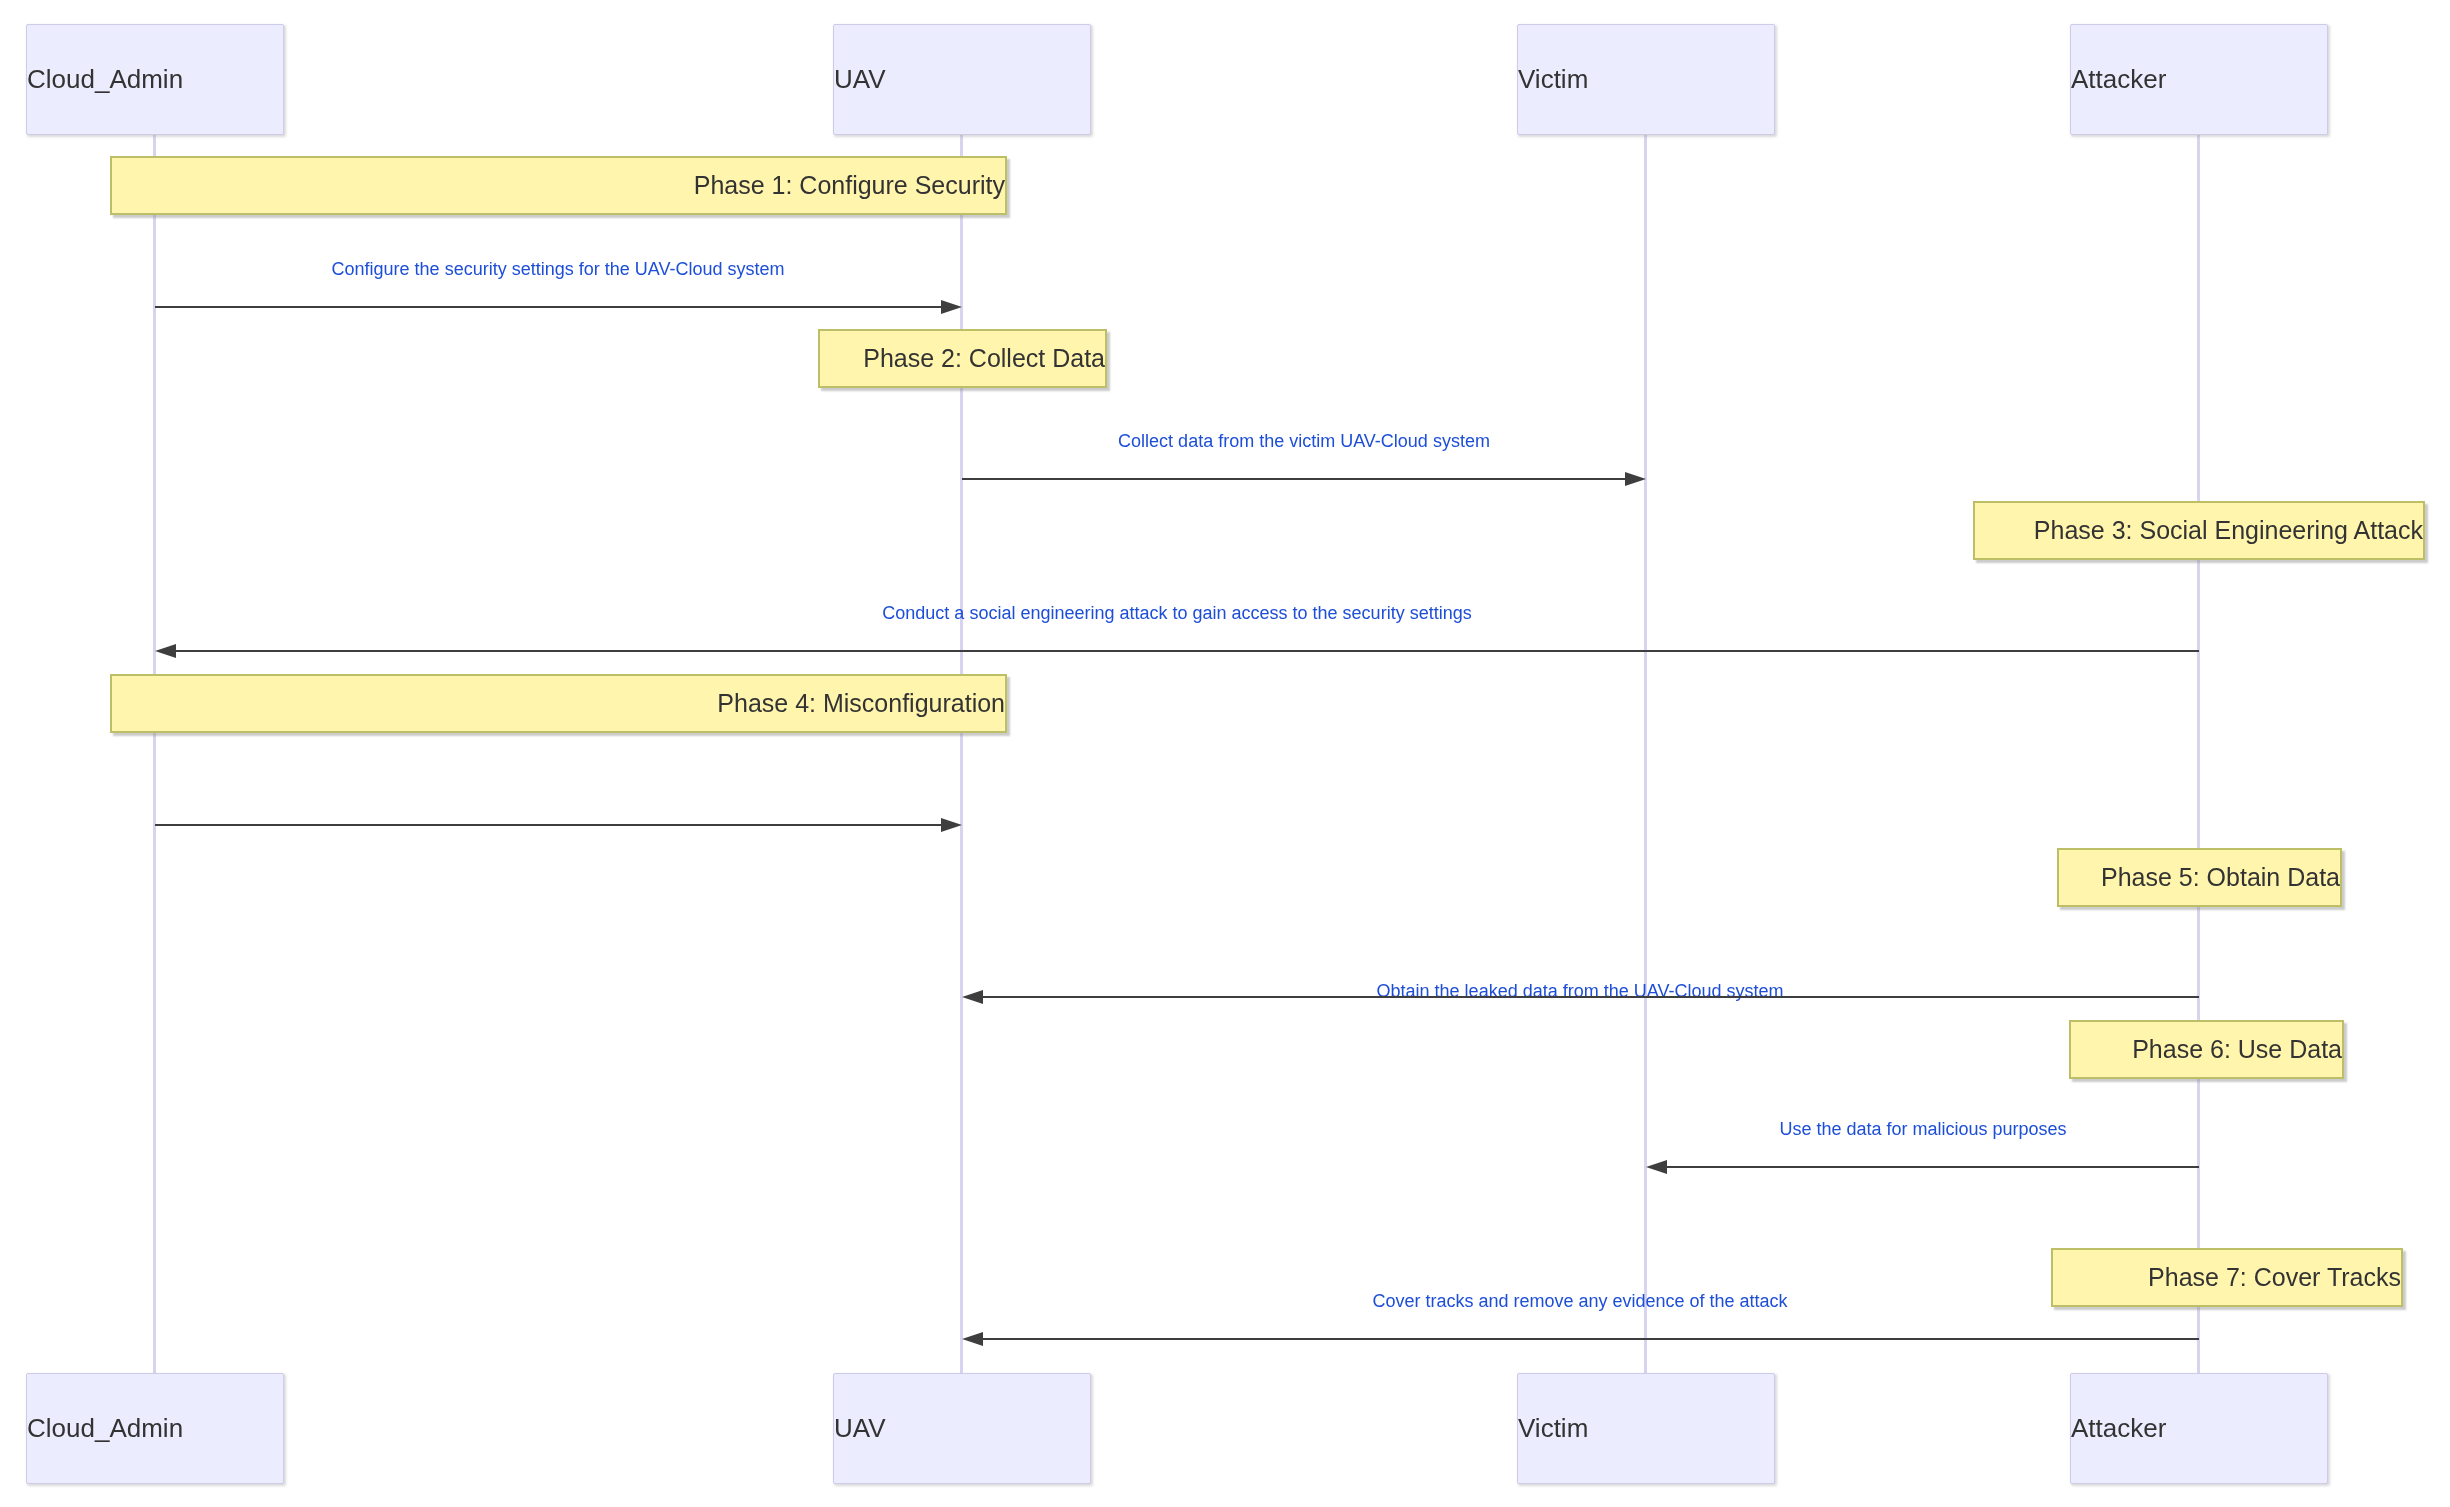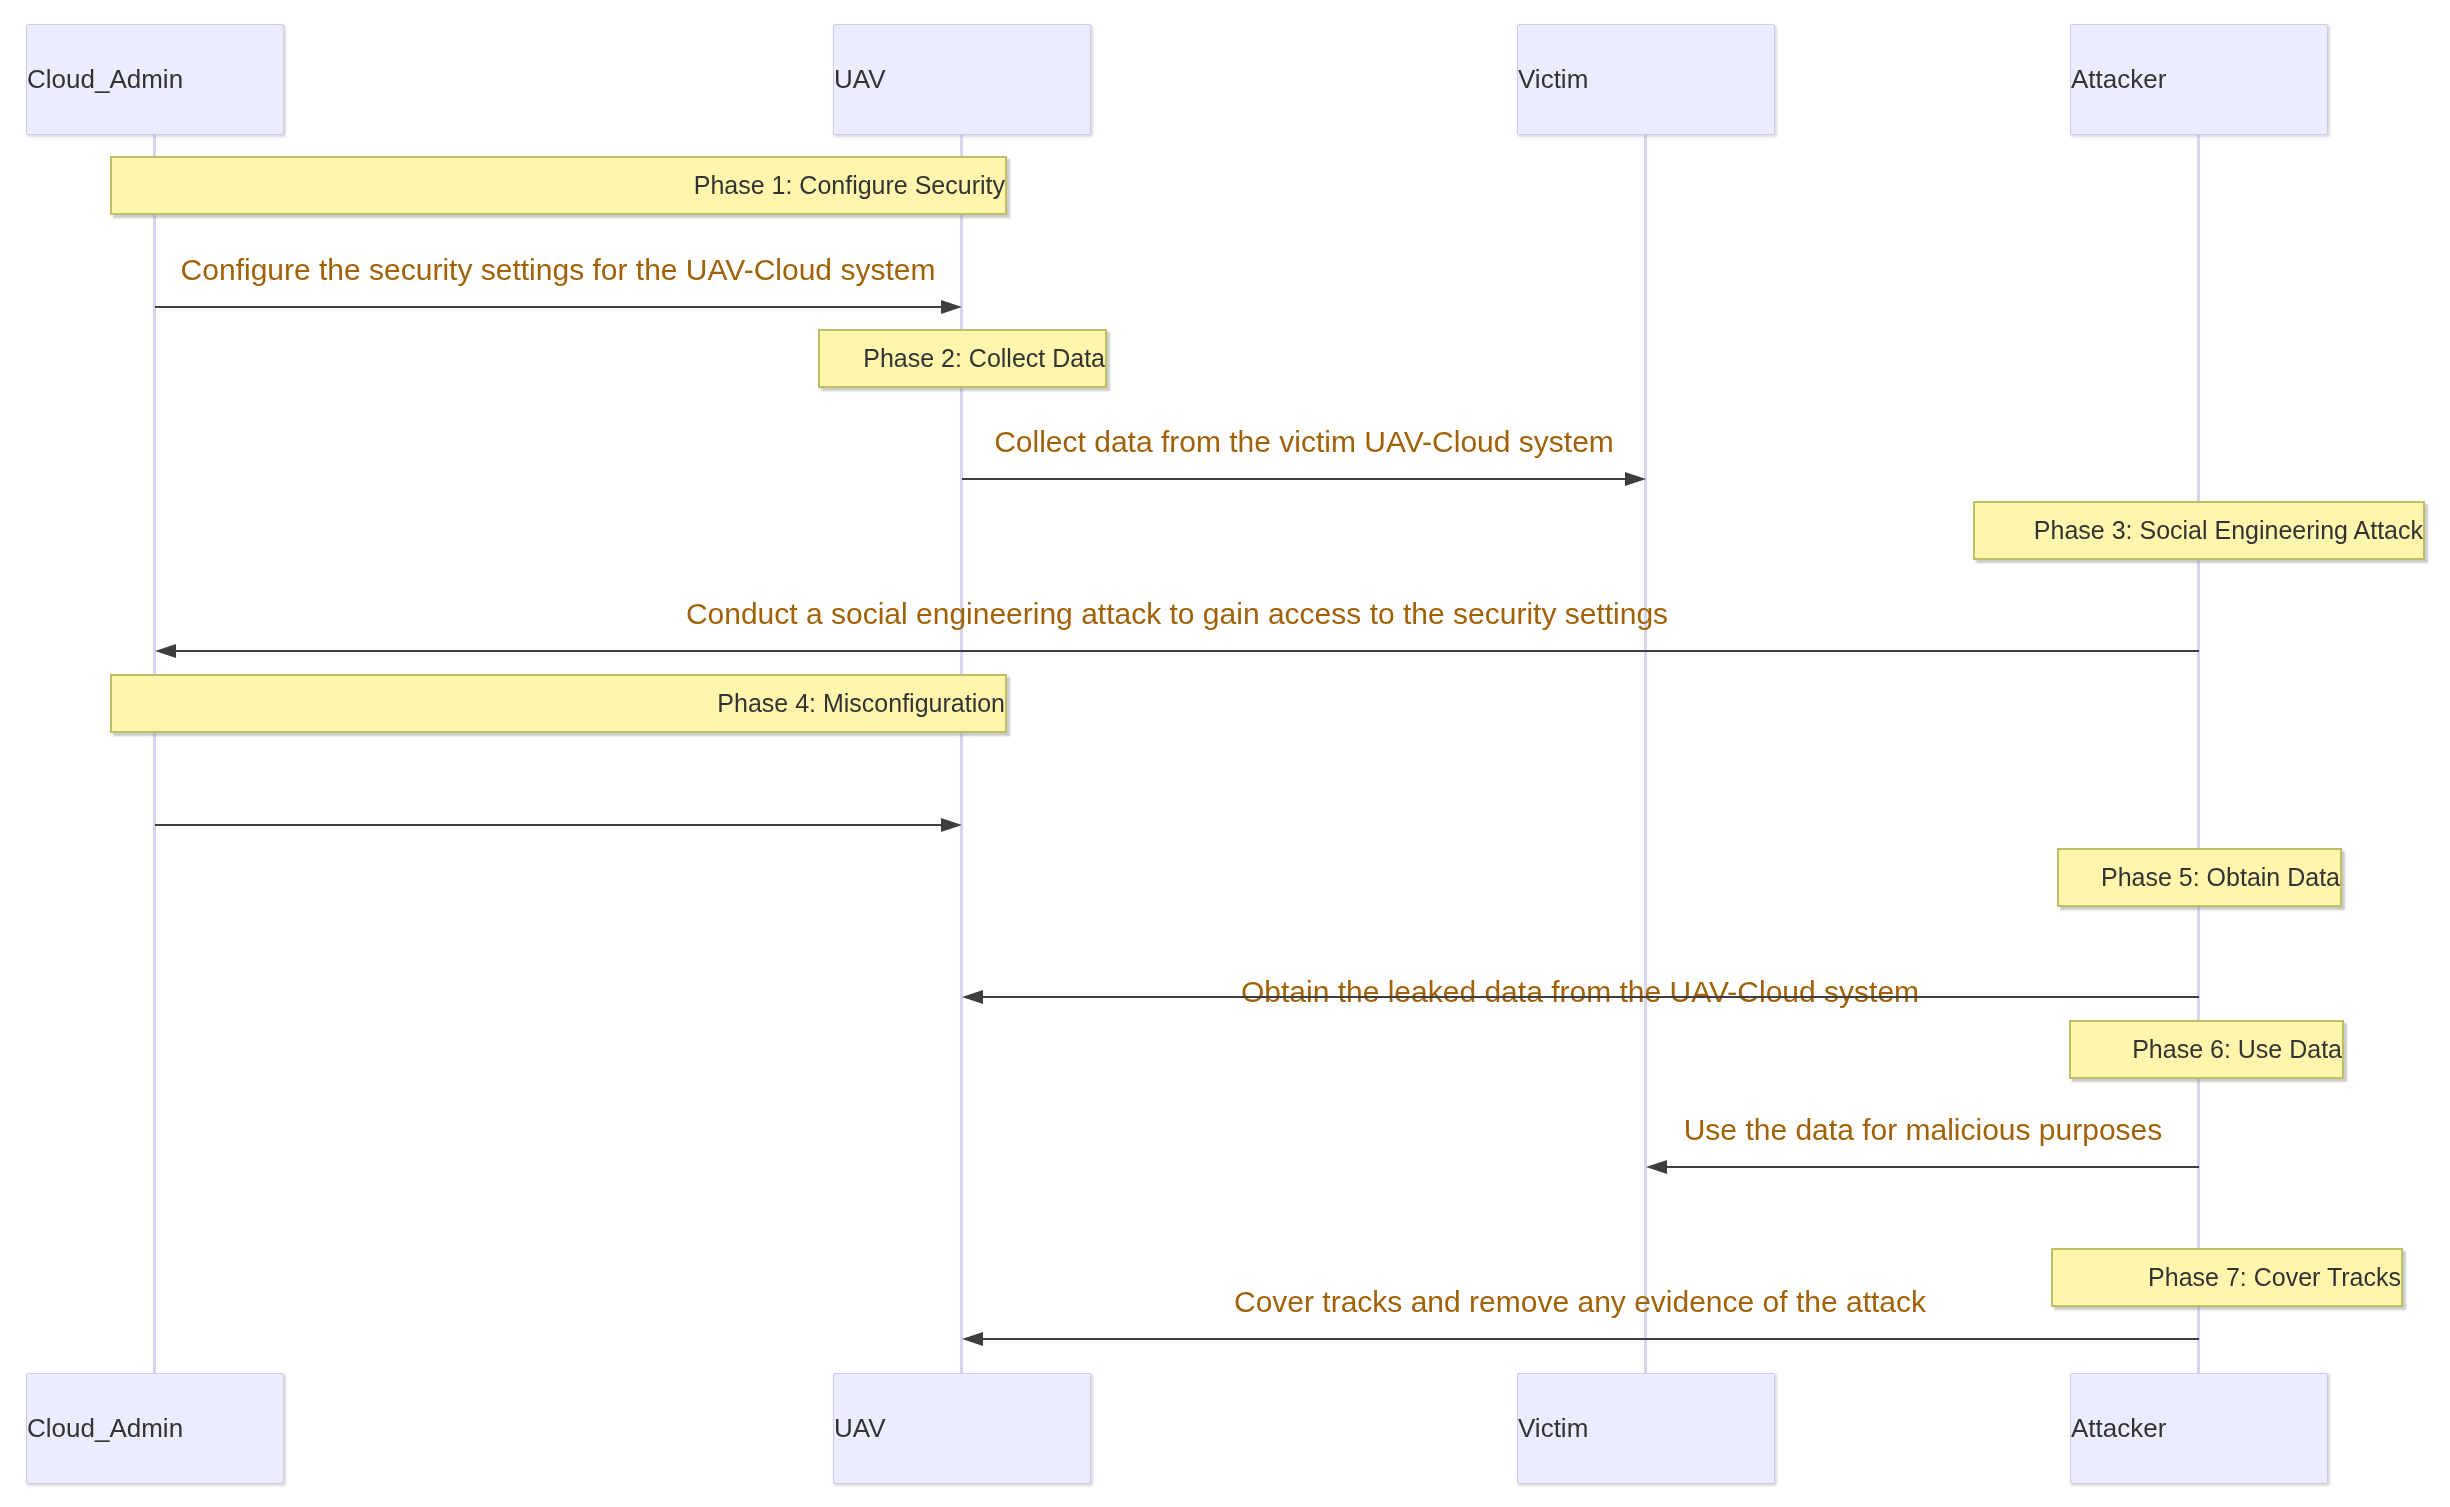--- a/index.html
+++ b/index.html
@@ -34,22 +34,22 @@
     border:2.6px solid #BDBF66;
     box-shadow:2.6px 2.6px 1.7px rgba(140,140,140,0.45);
     display:flex;align-items:center;justify-content:flex-end;
     font-size:25px;
     box-sizing:border-box;
   }
   .msg-label{
     position:absolute;
     transform:translateX(-50%);
     white-space:nowrap;
-    font-size:30px;
-    color:#a16207;
+    font-size:18px;
+    color:#1d4ed8;
     height:33px;line-height:33px;
   }
   .msg-line{
     position:absolute;
     height:0;
     border-top:2.6px solid #3E3E3E;
   }
   .arrowhead-right{
     position:absolute;
     width:0;height:0;

